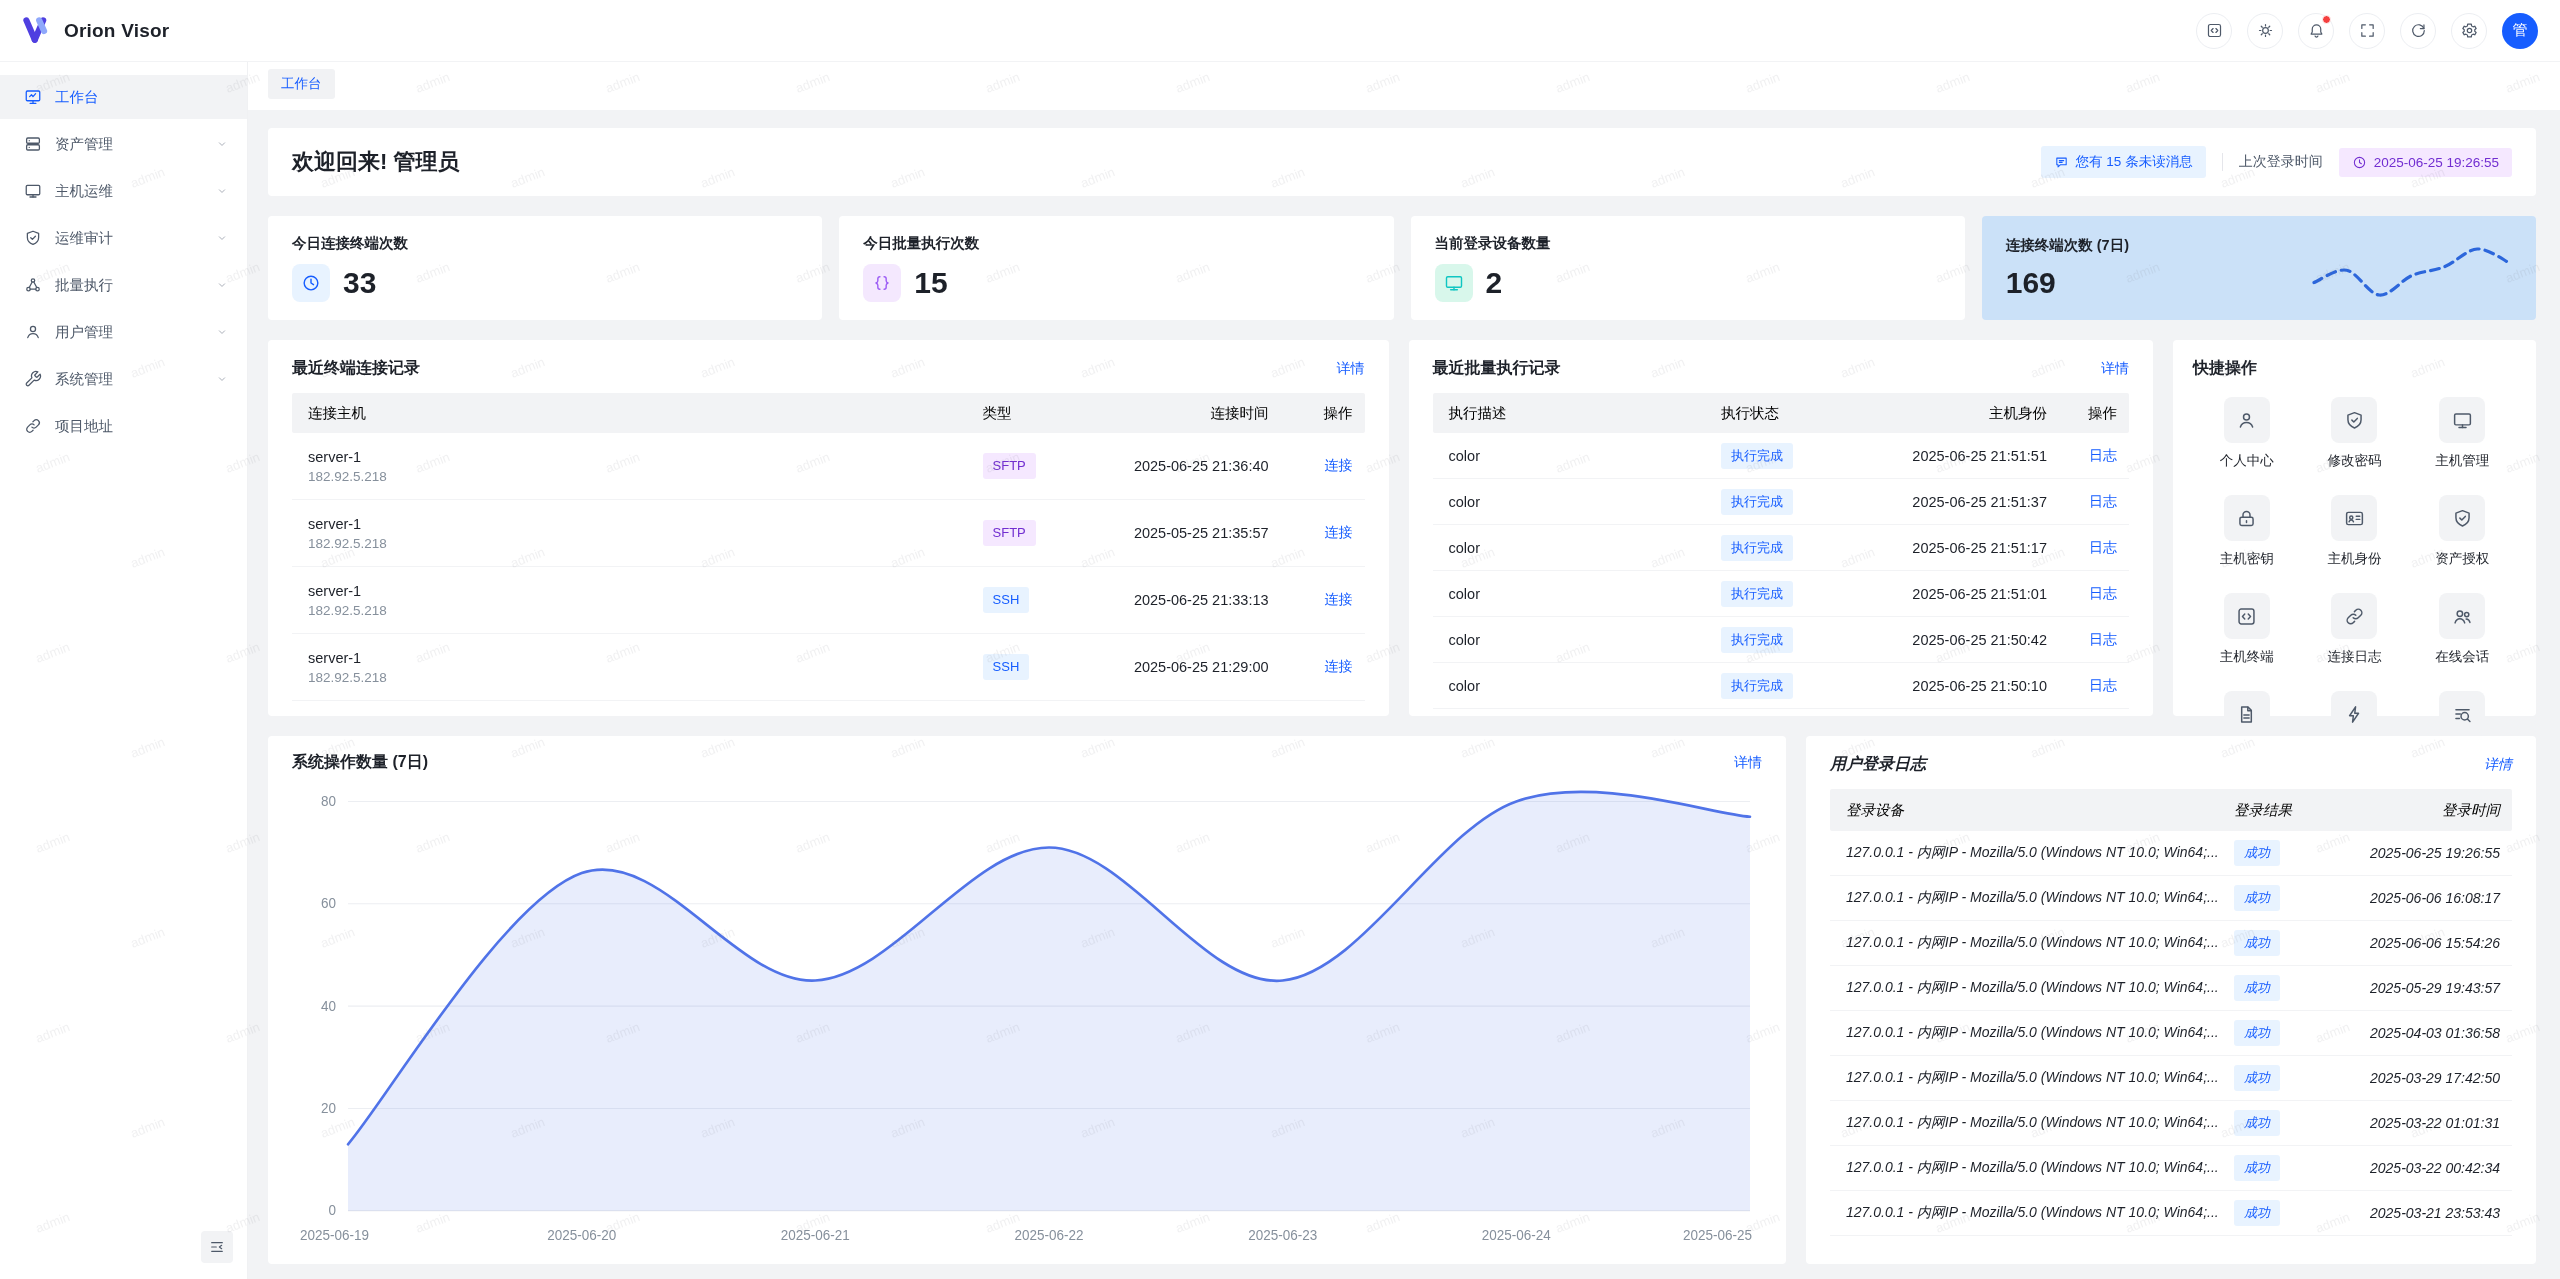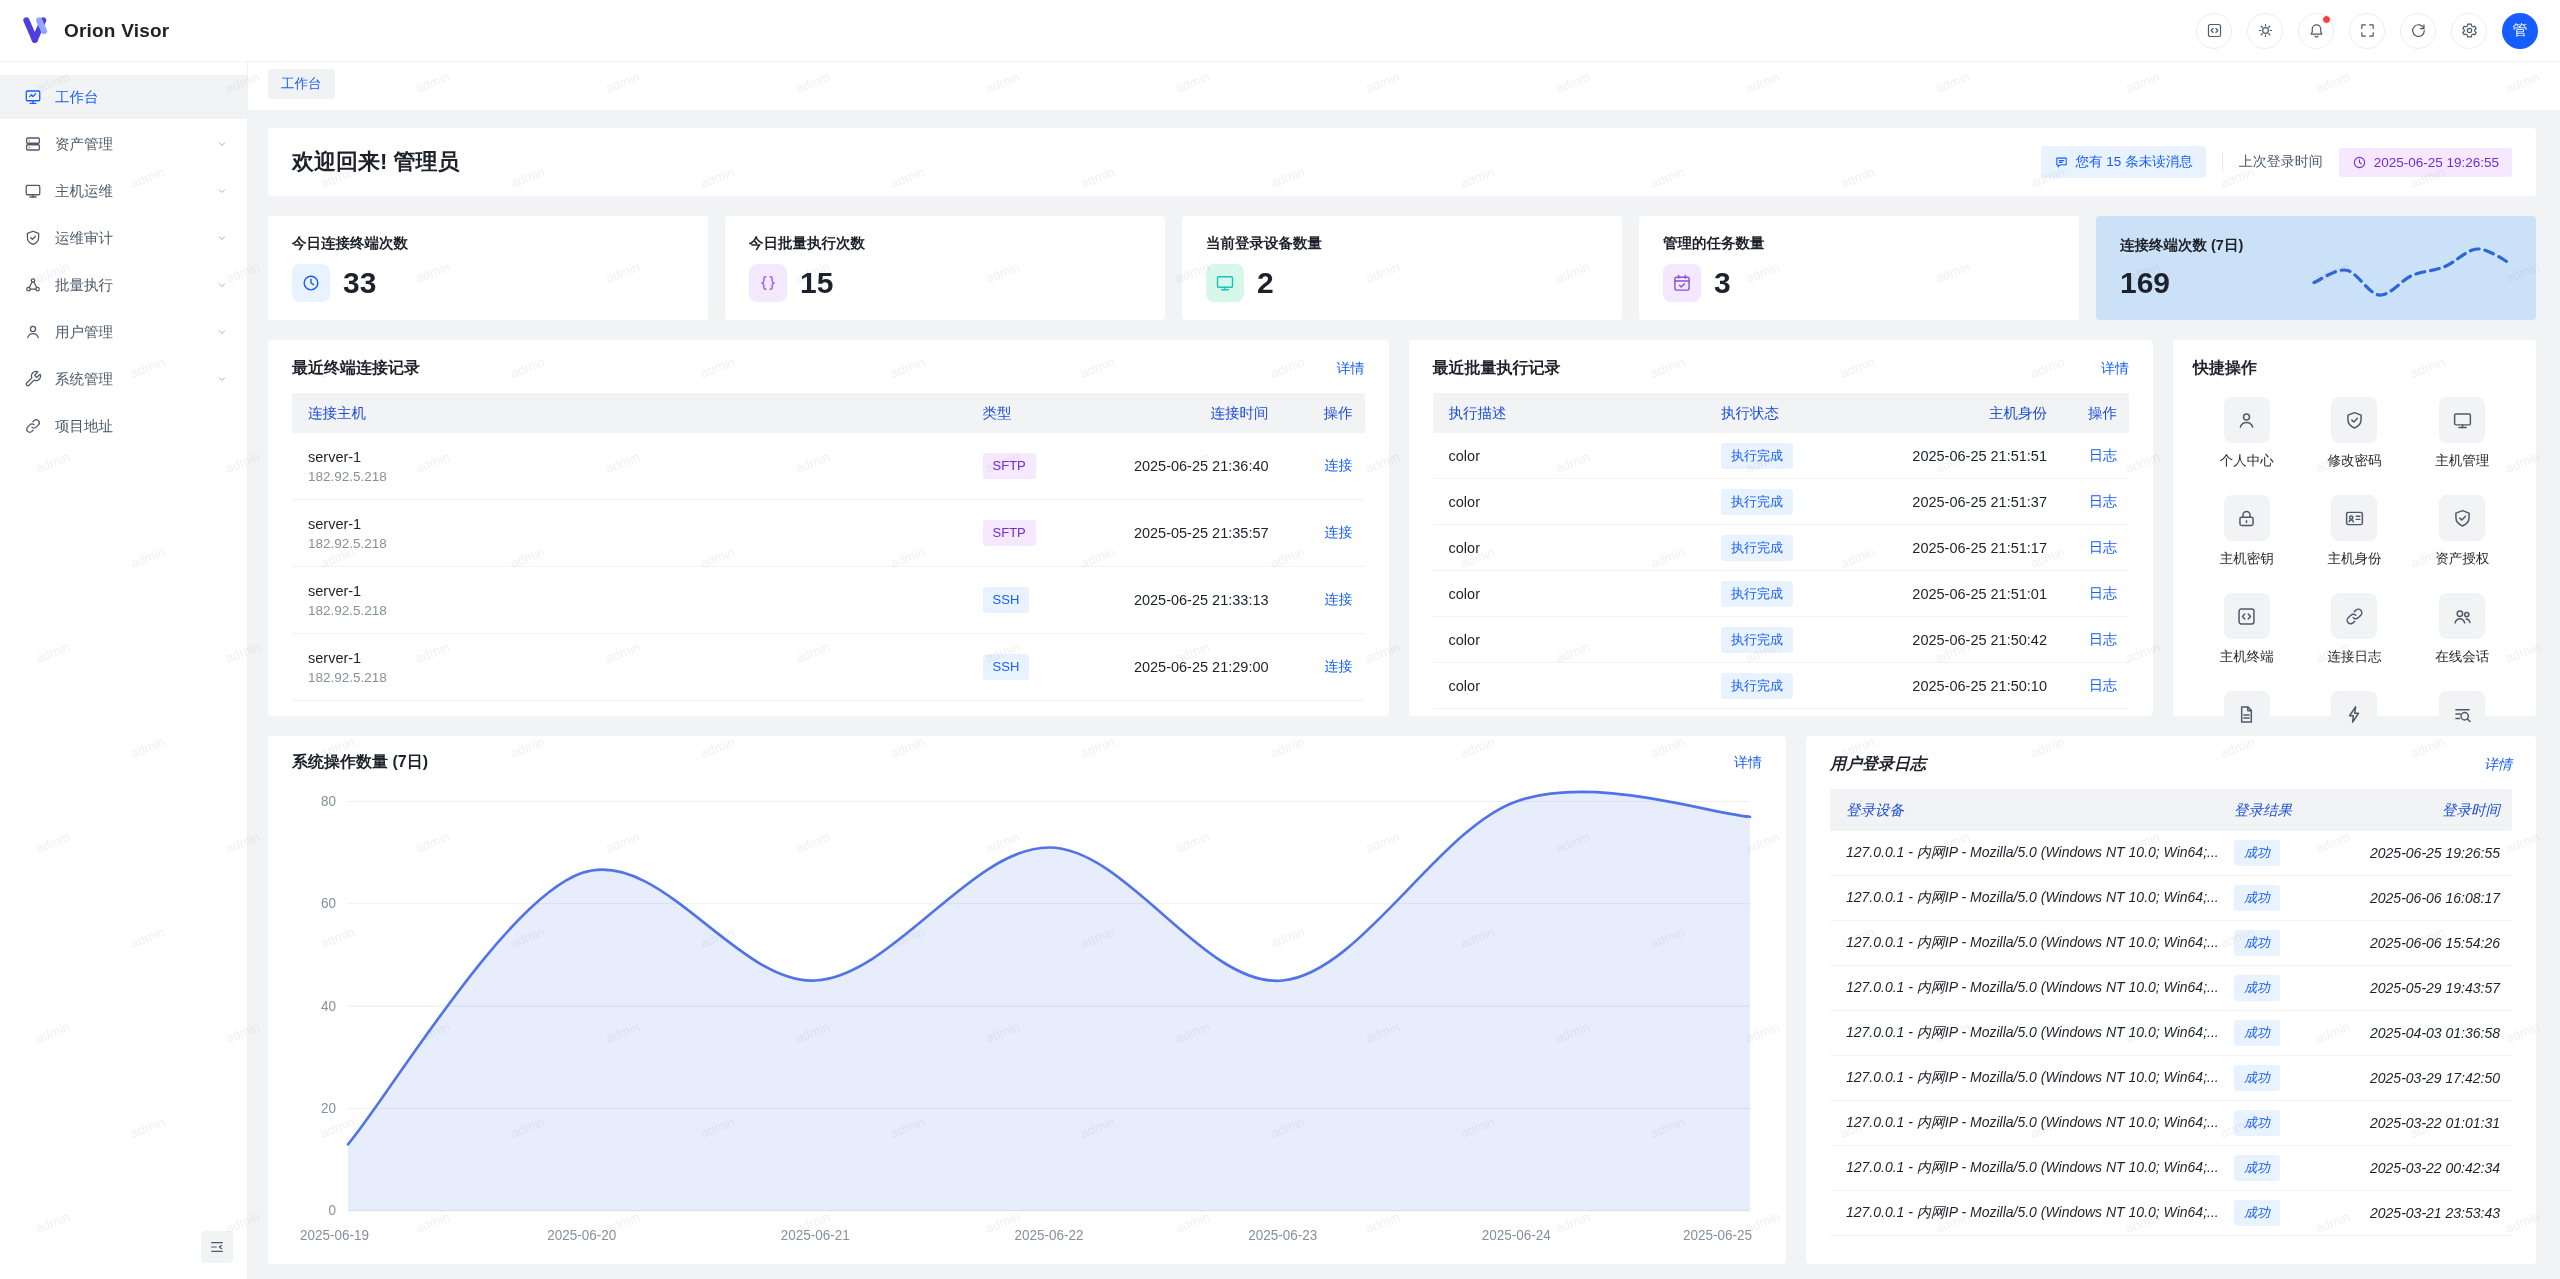--- a/index.html
+++ b/index.html
@@ -67,21 +67,21 @@
     display:flex; flex-direction:column; justify-content:center; gap:11px; }
   .spark-viz { position:absolute; right:20px; bottom:17px; width:208px; height:64px; }
 
   
   .row2 { display:flex; gap:20px; height:376px; flex:none; }
   .t-card { padding:18px 24px 10px; display:flex; flex-direction:column; min-width:0; }
   .t-head { display:flex; justify-content:space-between; align-items:center; margin-bottom:14px; flex:none; }
   .t-title { font-size:16px; font-weight:600; }
   .t-link { font-size:14px; color:#165dff; cursor:pointer; white-space:nowrap; }
   .tbl-head { display:flex; align-items:center; height:40px; background:#f2f3f5; border-radius:2px;
-    font-size:14.5px; font-weight:500; color:#1d4ed8; flex:none; }
+    font-size:14.5px; font-weight:500; color:#000000; flex:none; }
   .tbl-row { display:flex; align-items:center; border-bottom:1px solid #f2f3f5; font-size:14.5px; }
   .c { padding:0 12px; min-width:0; }
   .c:first-child { padding-left:16px; }
   .terminal-card { flex:1.54; }
   .exec-card { flex:1; }
   .col-host { flex:1; } .col-type { width:100px; flex:none; }
   .col-time { width:210px; flex:none; text-align:right; } .col-act { width:84px; flex:none; text-align:right; }
   .trow { height:67px; }
   .erow { height:46px; }
   .host-name { color:#1d2129; } .host-ip { color:#86909c; font-size:13.5px; margin-top:4px; }
@@ -332,33 +332,20 @@
       <div class="stat-label">当前登录设备数量</div>
       <div class="stat-vrow">
         <span class="stat-ic" style="background:#d8f7eb;color:#0fc6c2">
                 <svg class="ic" viewBox="0 0 24 24">
                   <rect x="3" y="4.5" width="18" height="12.5" rx="1.5"></rect>
                   <path d="M12 17v3"></path>
                   <path d="M8 20h8"></path>
                 </svg>
               </span>
         <span class="stat-value">2</span>
-      </div>
-    </div>
-    <div class="card stat-card">
-      <div class="stat-label">管理的任务数量</div>
-      <div class="stat-vrow">
-        <span class="stat-ic" style="background:#f3e8ff;color:#8a4fd8">
-                <svg class="ic" viewBox="0 0 24 24">
-                  <rect x="3.5" y="5" width="17" height="15.5" rx="2"></rect>
-                  <path d="M3.5 9.5h17M8 2.8V6M16 2.8V6"></path>
-                  <path d="M9 14.8l2 2 4-4"></path>
-                </svg>
-              </span>
-        <span class="stat-value">3</span>
       </div>
     </div>
     <div class="spark-card" style="background:#cbe1f8">
       <div class="stat-label">连接终端次数 (7日)</div>
       <div class="stat-value">169</div>
       <div class="spark-viz"><svg width="208" height="64" viewBox="0 0 208 64">
     <path d="M6.0,43.6C11.4,41.6 27.8,29.2 38.7,31.2C49.6,33.3 60.4,55.1 71.3,56.0C82.2,56.9 93.1,41.3 104.0,36.5C114.9,31.8 125.8,32.1 136.7,27.7C147.6,23.3 158.4,10.6 169.3,10.0C180.2,9.4 196.6,21.8 202.0,24.2" fill="none" stroke="#2c66db" stroke-width="3.2" stroke-dasharray="9 6" stroke-linecap="round"></path>
               </svg></div>
     </div>
         </div>

